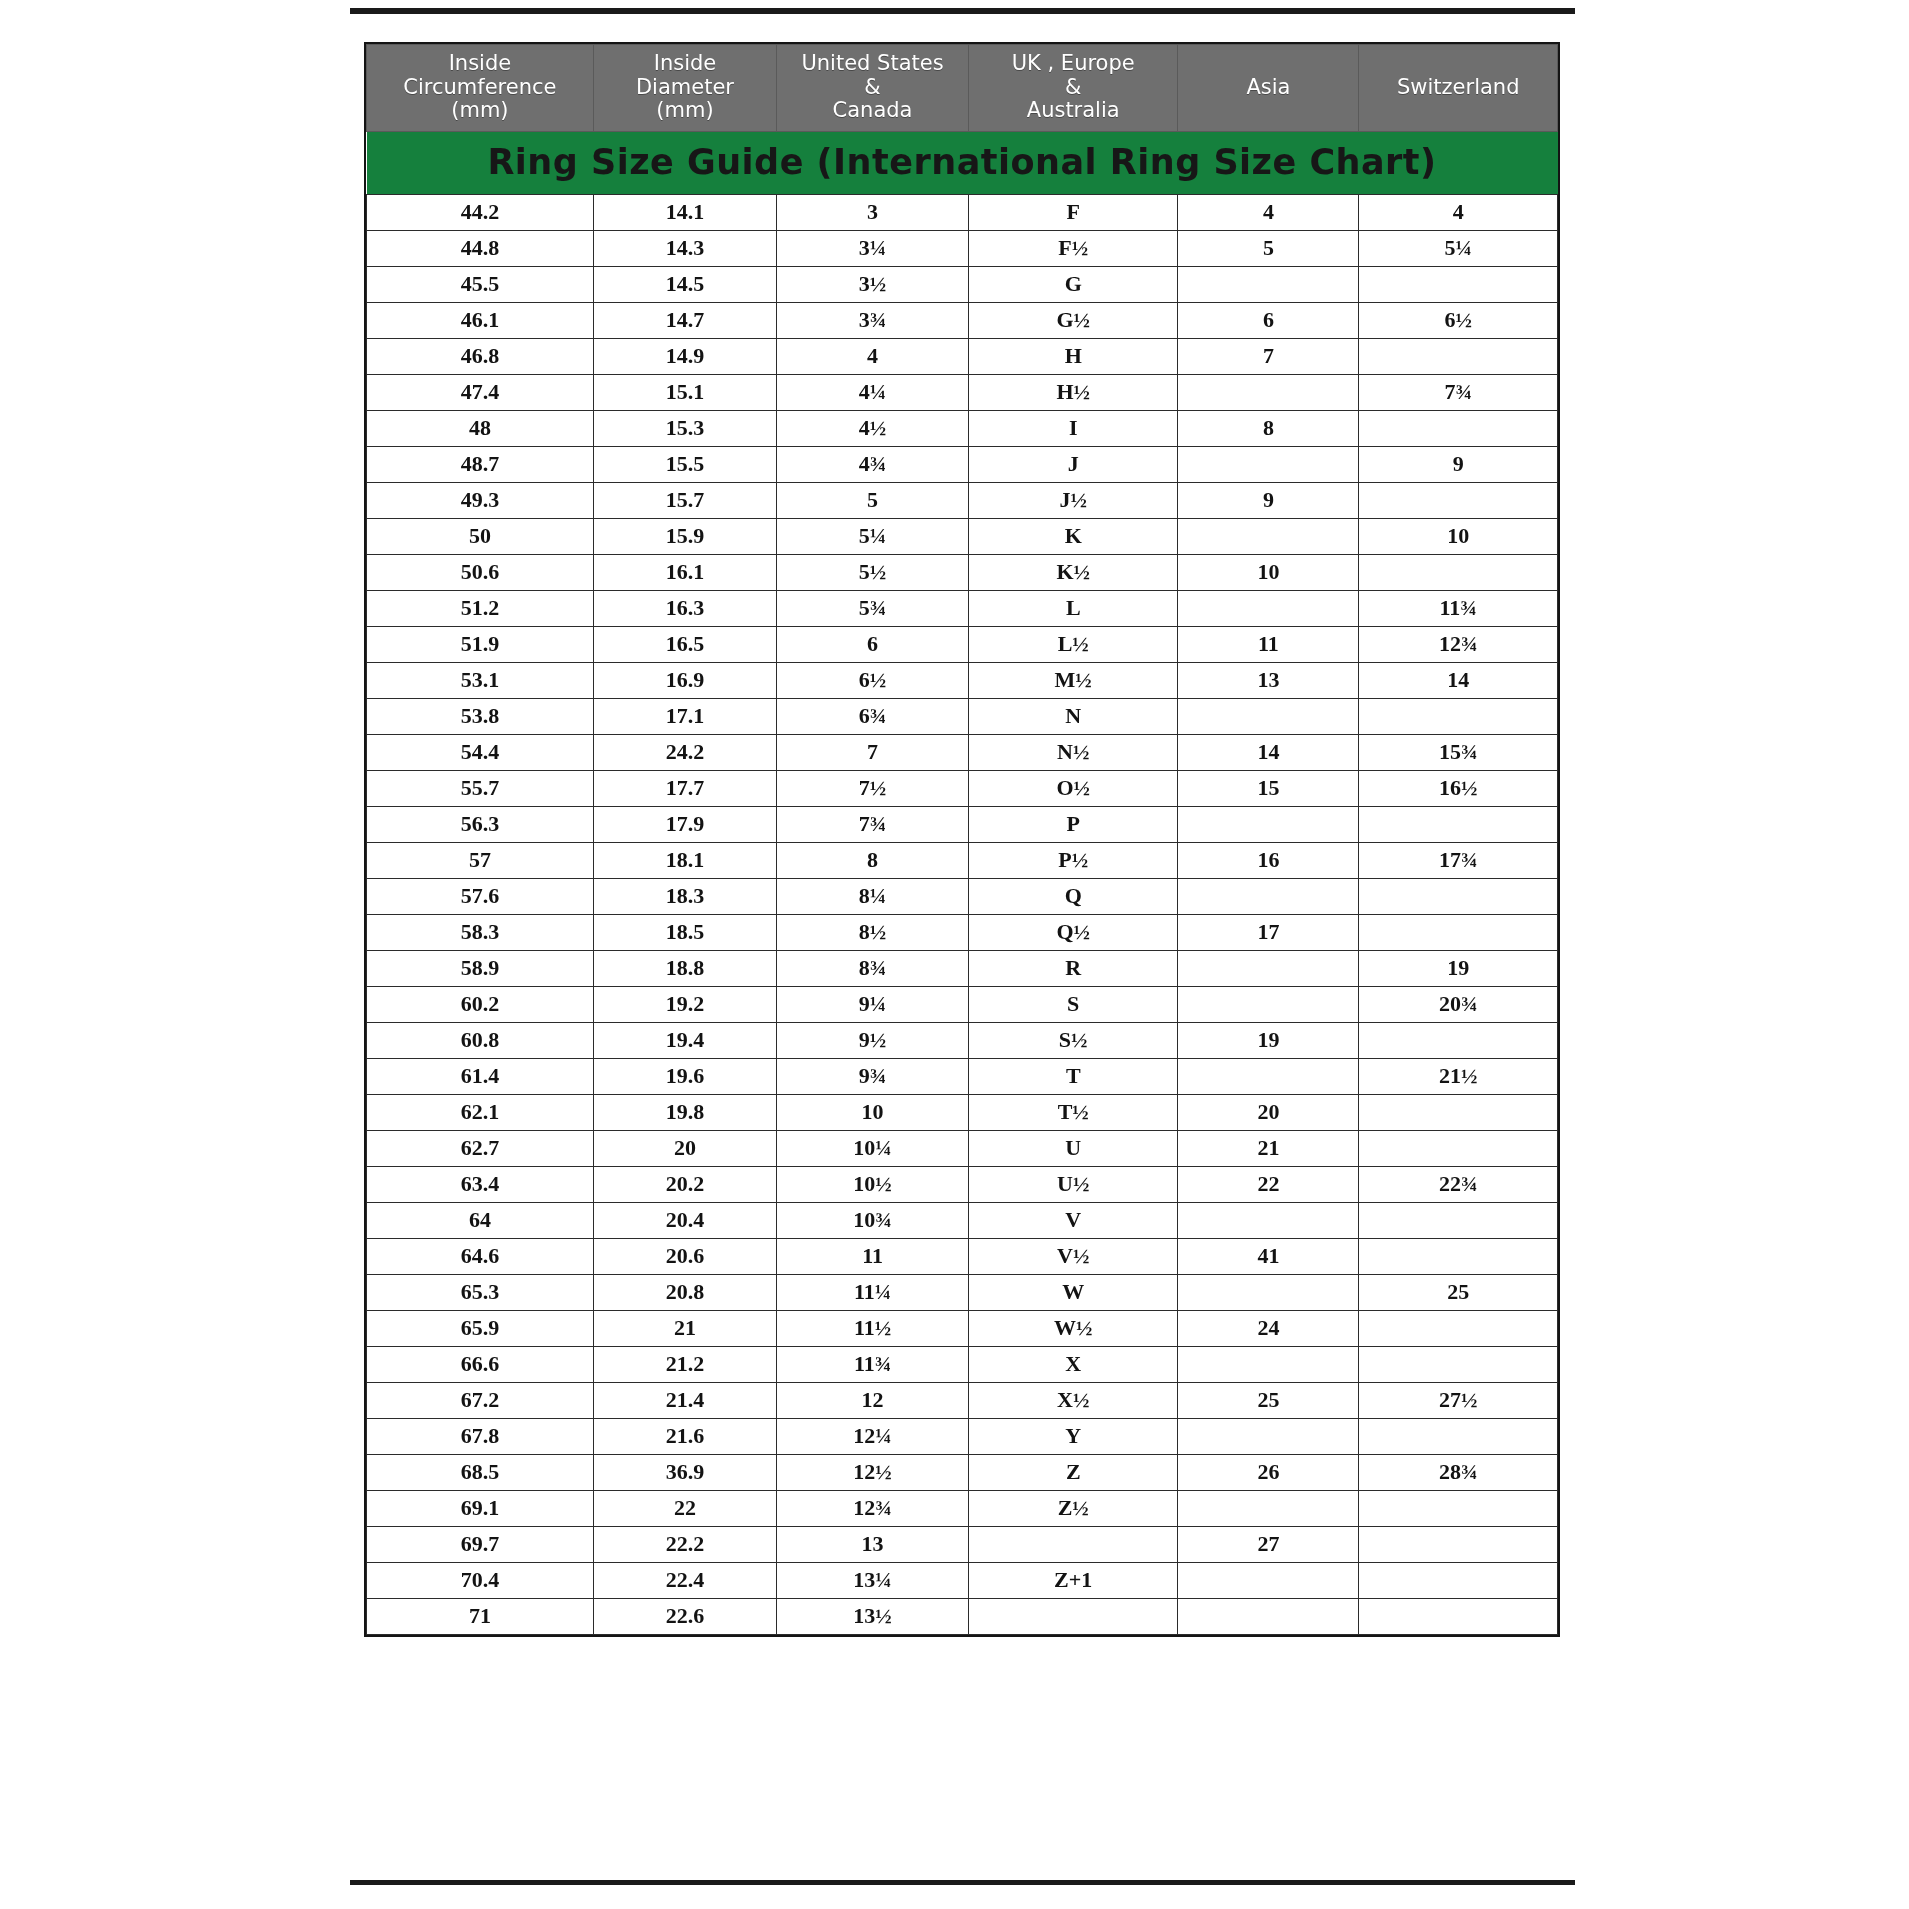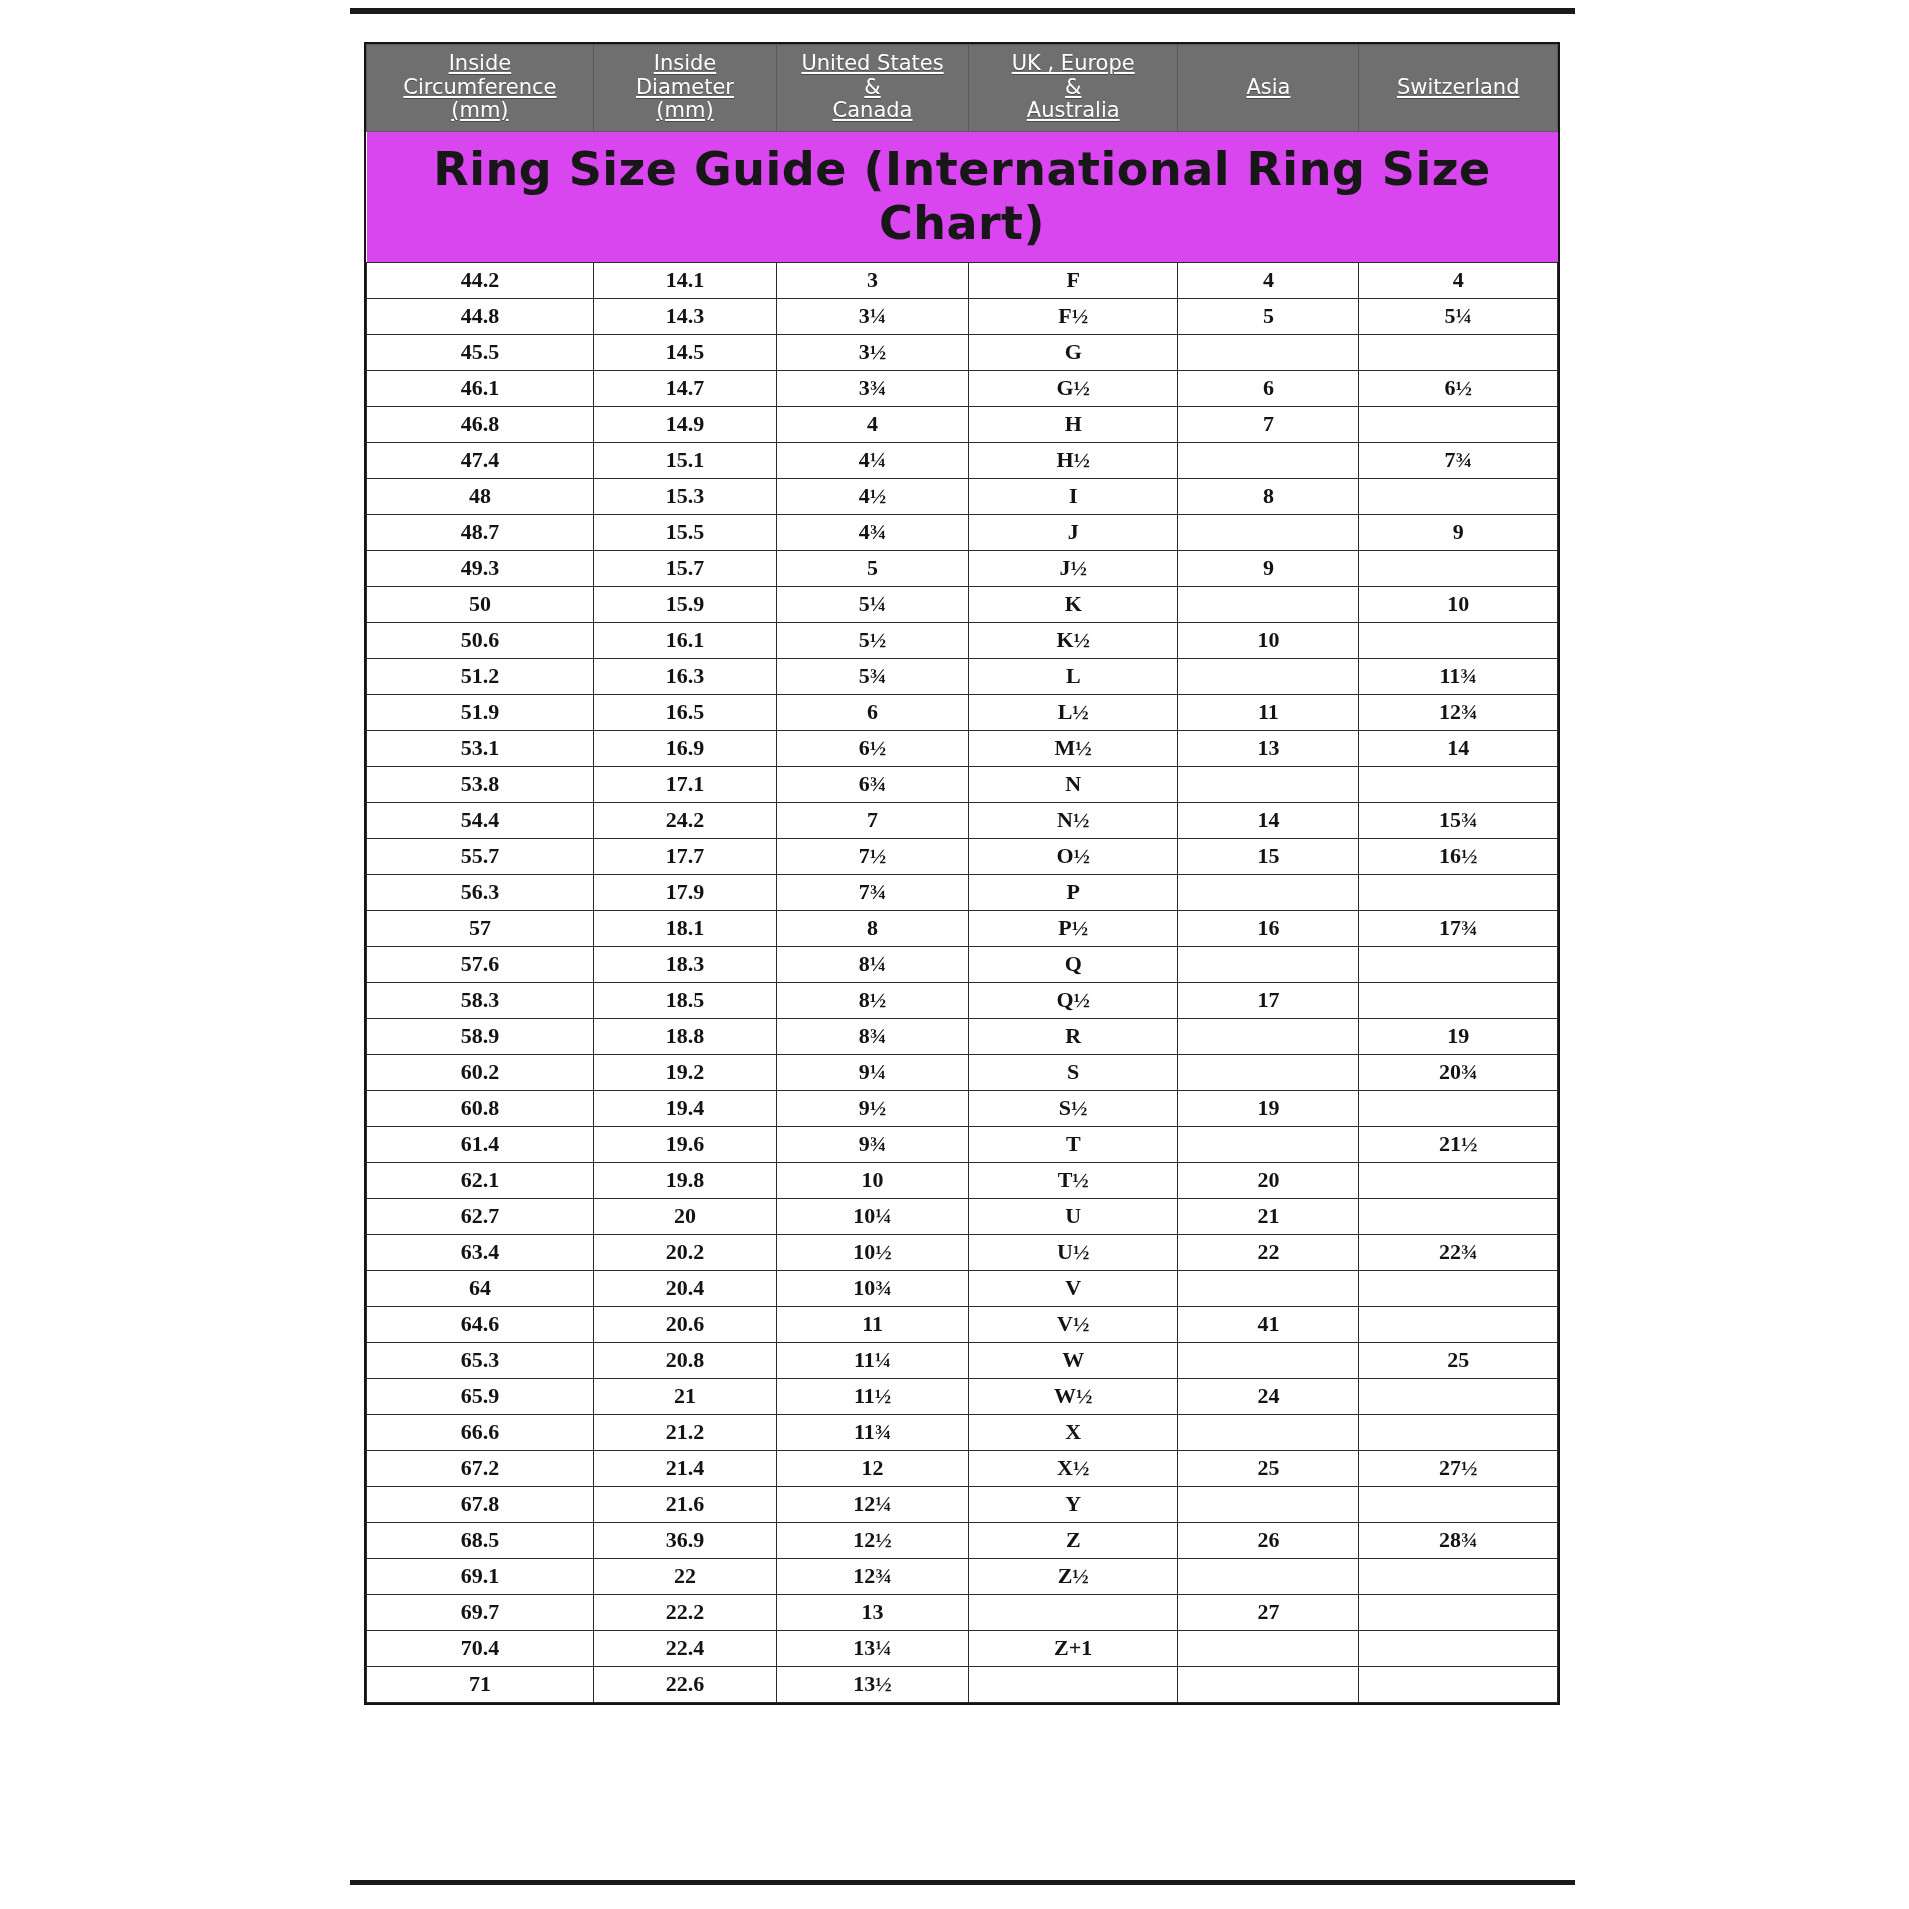--- a/index.html
+++ b/index.html
@@ -64,45 +64,45 @@
     border: 1px solid #2b2b2b;
     text-align: center;
     vertical-align: middle;
   }
   
   .title-cell {
     border: none !important;
     padding: 10px 4px 12px 4px;
     font-family: "DejaVu Sans", sans-serif;
     font-weight: bold;
-    font-size: 46px;
+    font-size: 35px;
     letter-spacing: 0.5px;
     color: #171717;
     text-align: center;
-    background: #d946ef;
+    background: #15803d;
   }
   .title-row td {
     border-left: none;
     border-right: none;
     border-top: none;
     border-bottom: 1px solid #2b2b2b;
   }
   
   thead.band th {
     background: #6f6f6f;
     color: #ffffff;
     font-family: "DejaVu Sans", sans-serif;
     font-weight: normal;
     font-size: 21px;
     line-height: 1.12;
     padding: 7px 2px 8px 2px;
     border: 1px solid #5a5a5a;
     text-shadow: 0 1px 0 rgba(0,0,0,0.35);
   }
-  thead.band th .hdr-line { display: block; text-decoration: underline; }
+  thead.band th .hdr-line { display: block; }
   
   tbody td {
     font-family: "Liberation Serif", serif;
     font-weight: bold;
     font-size: 22px;
     color: #131313;
     height: 35px;
     padding: 0;
   }
   

